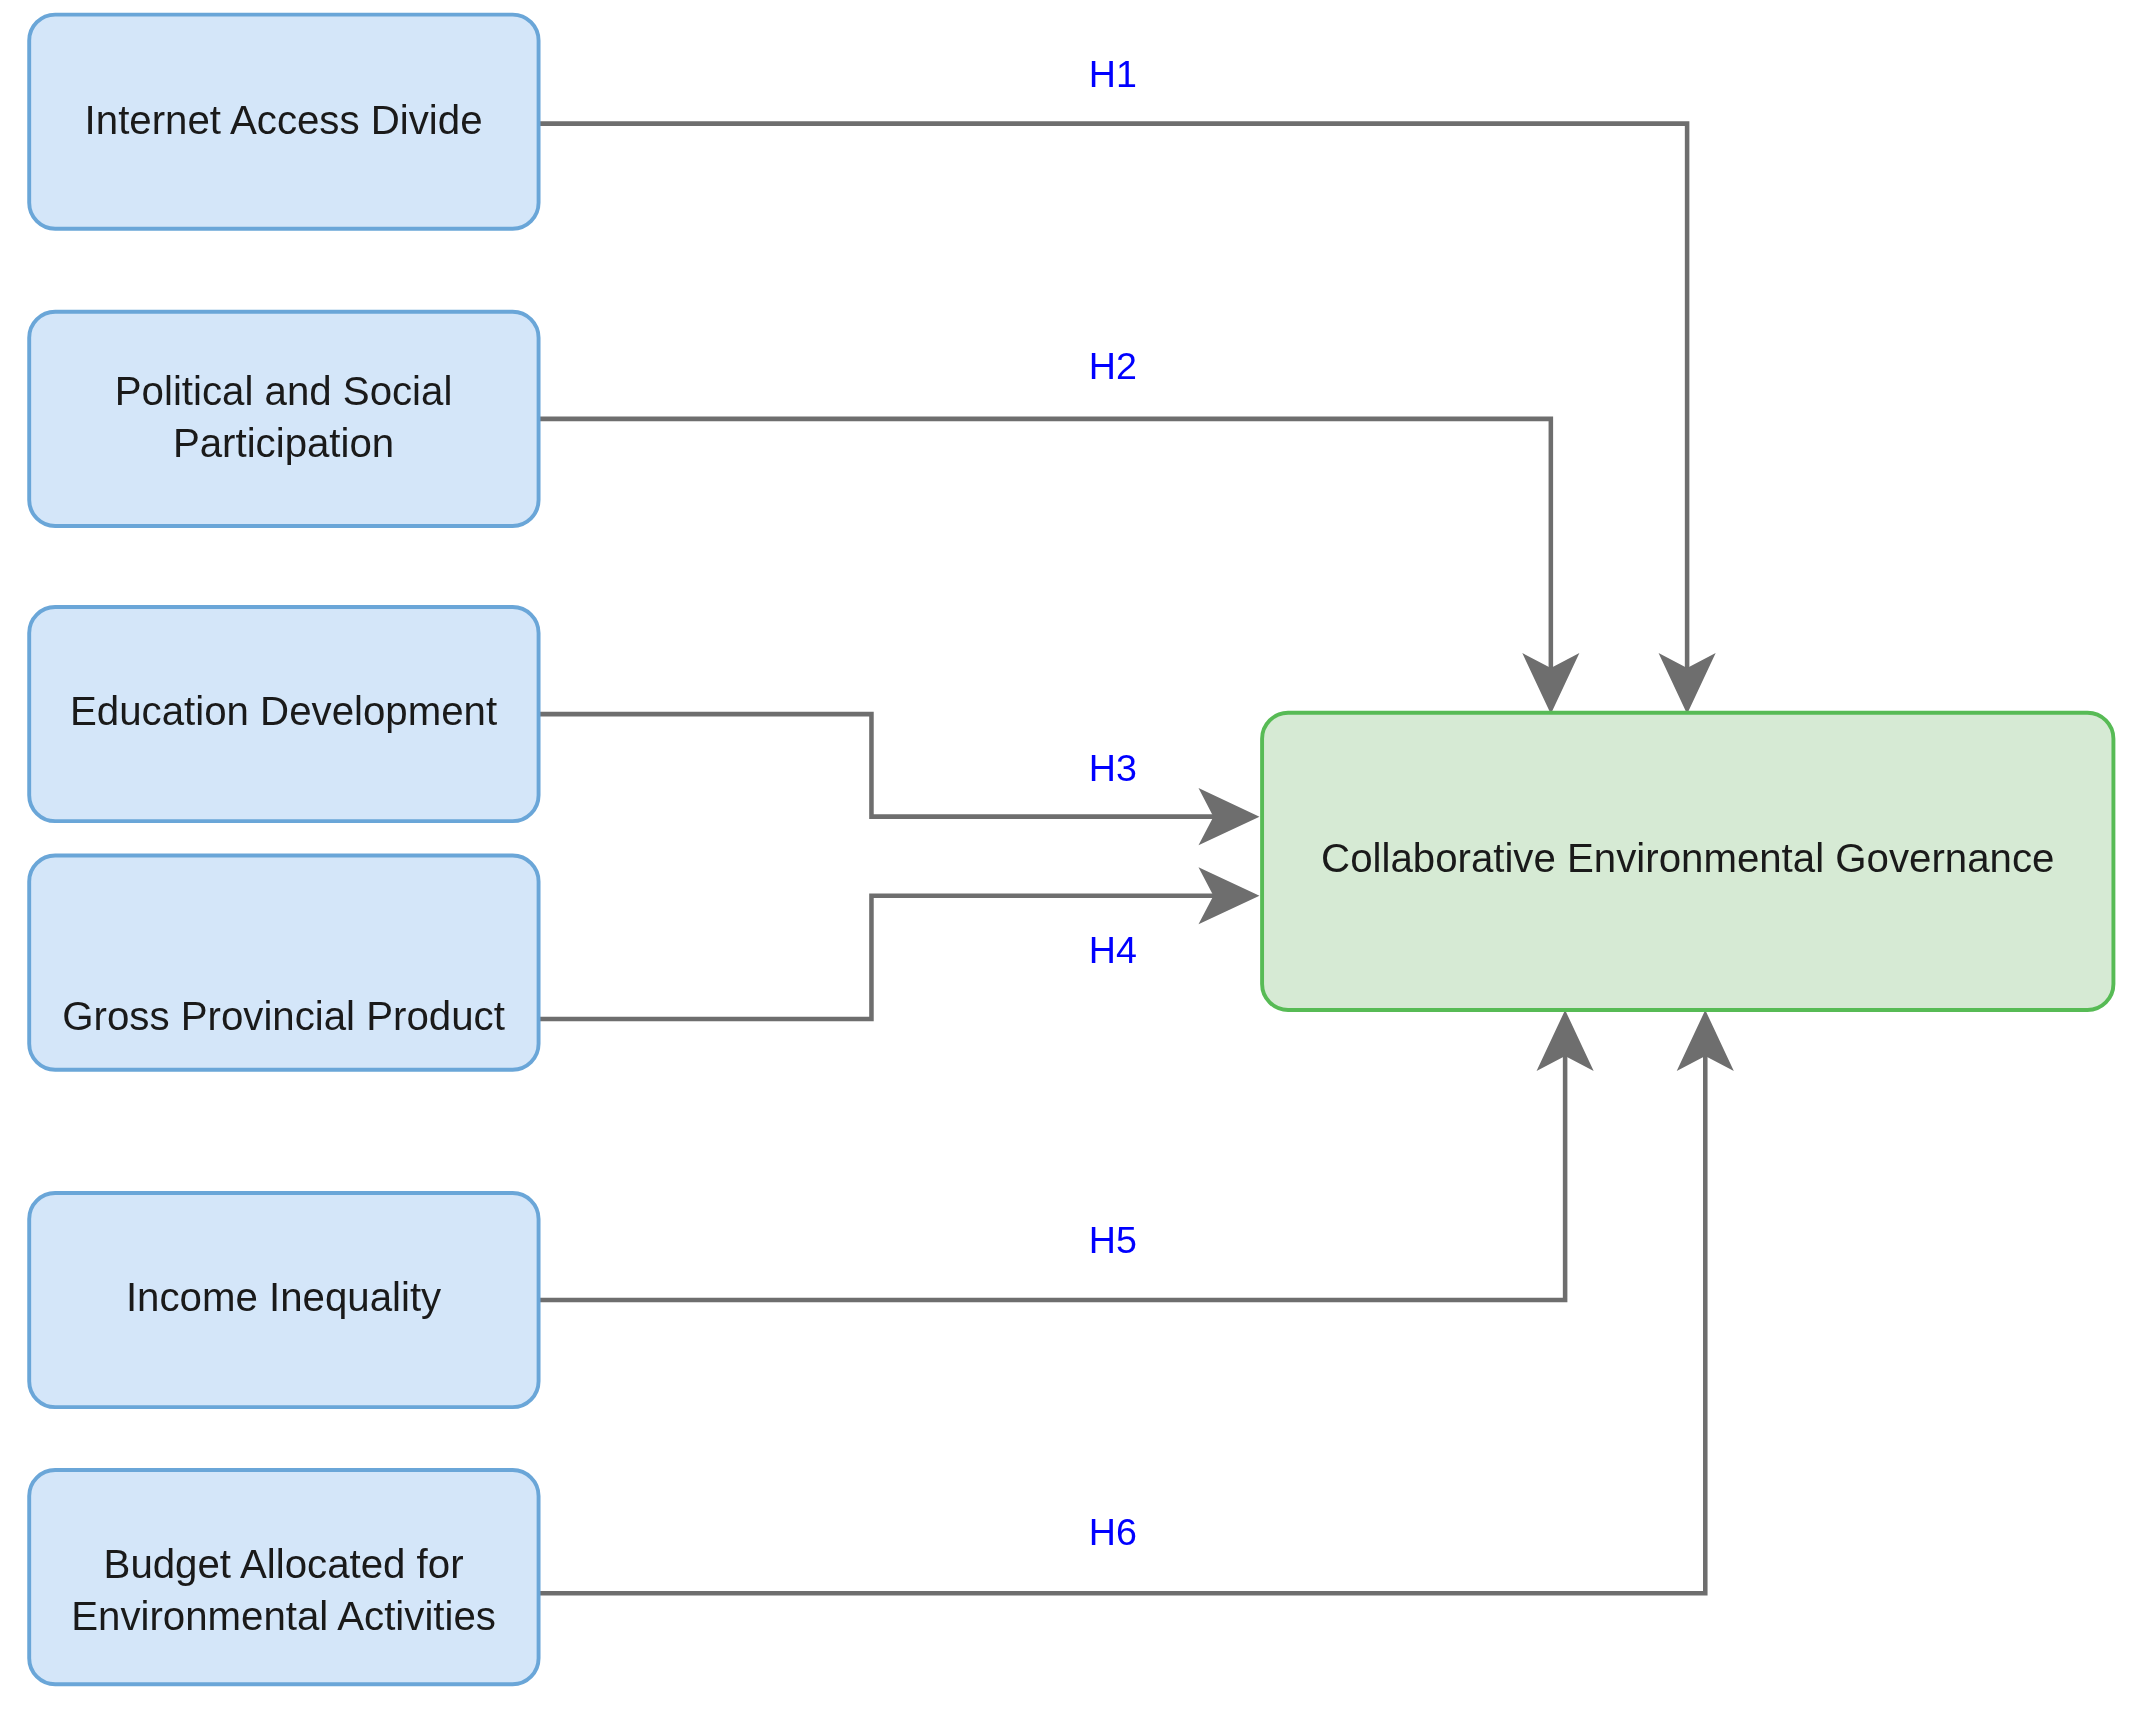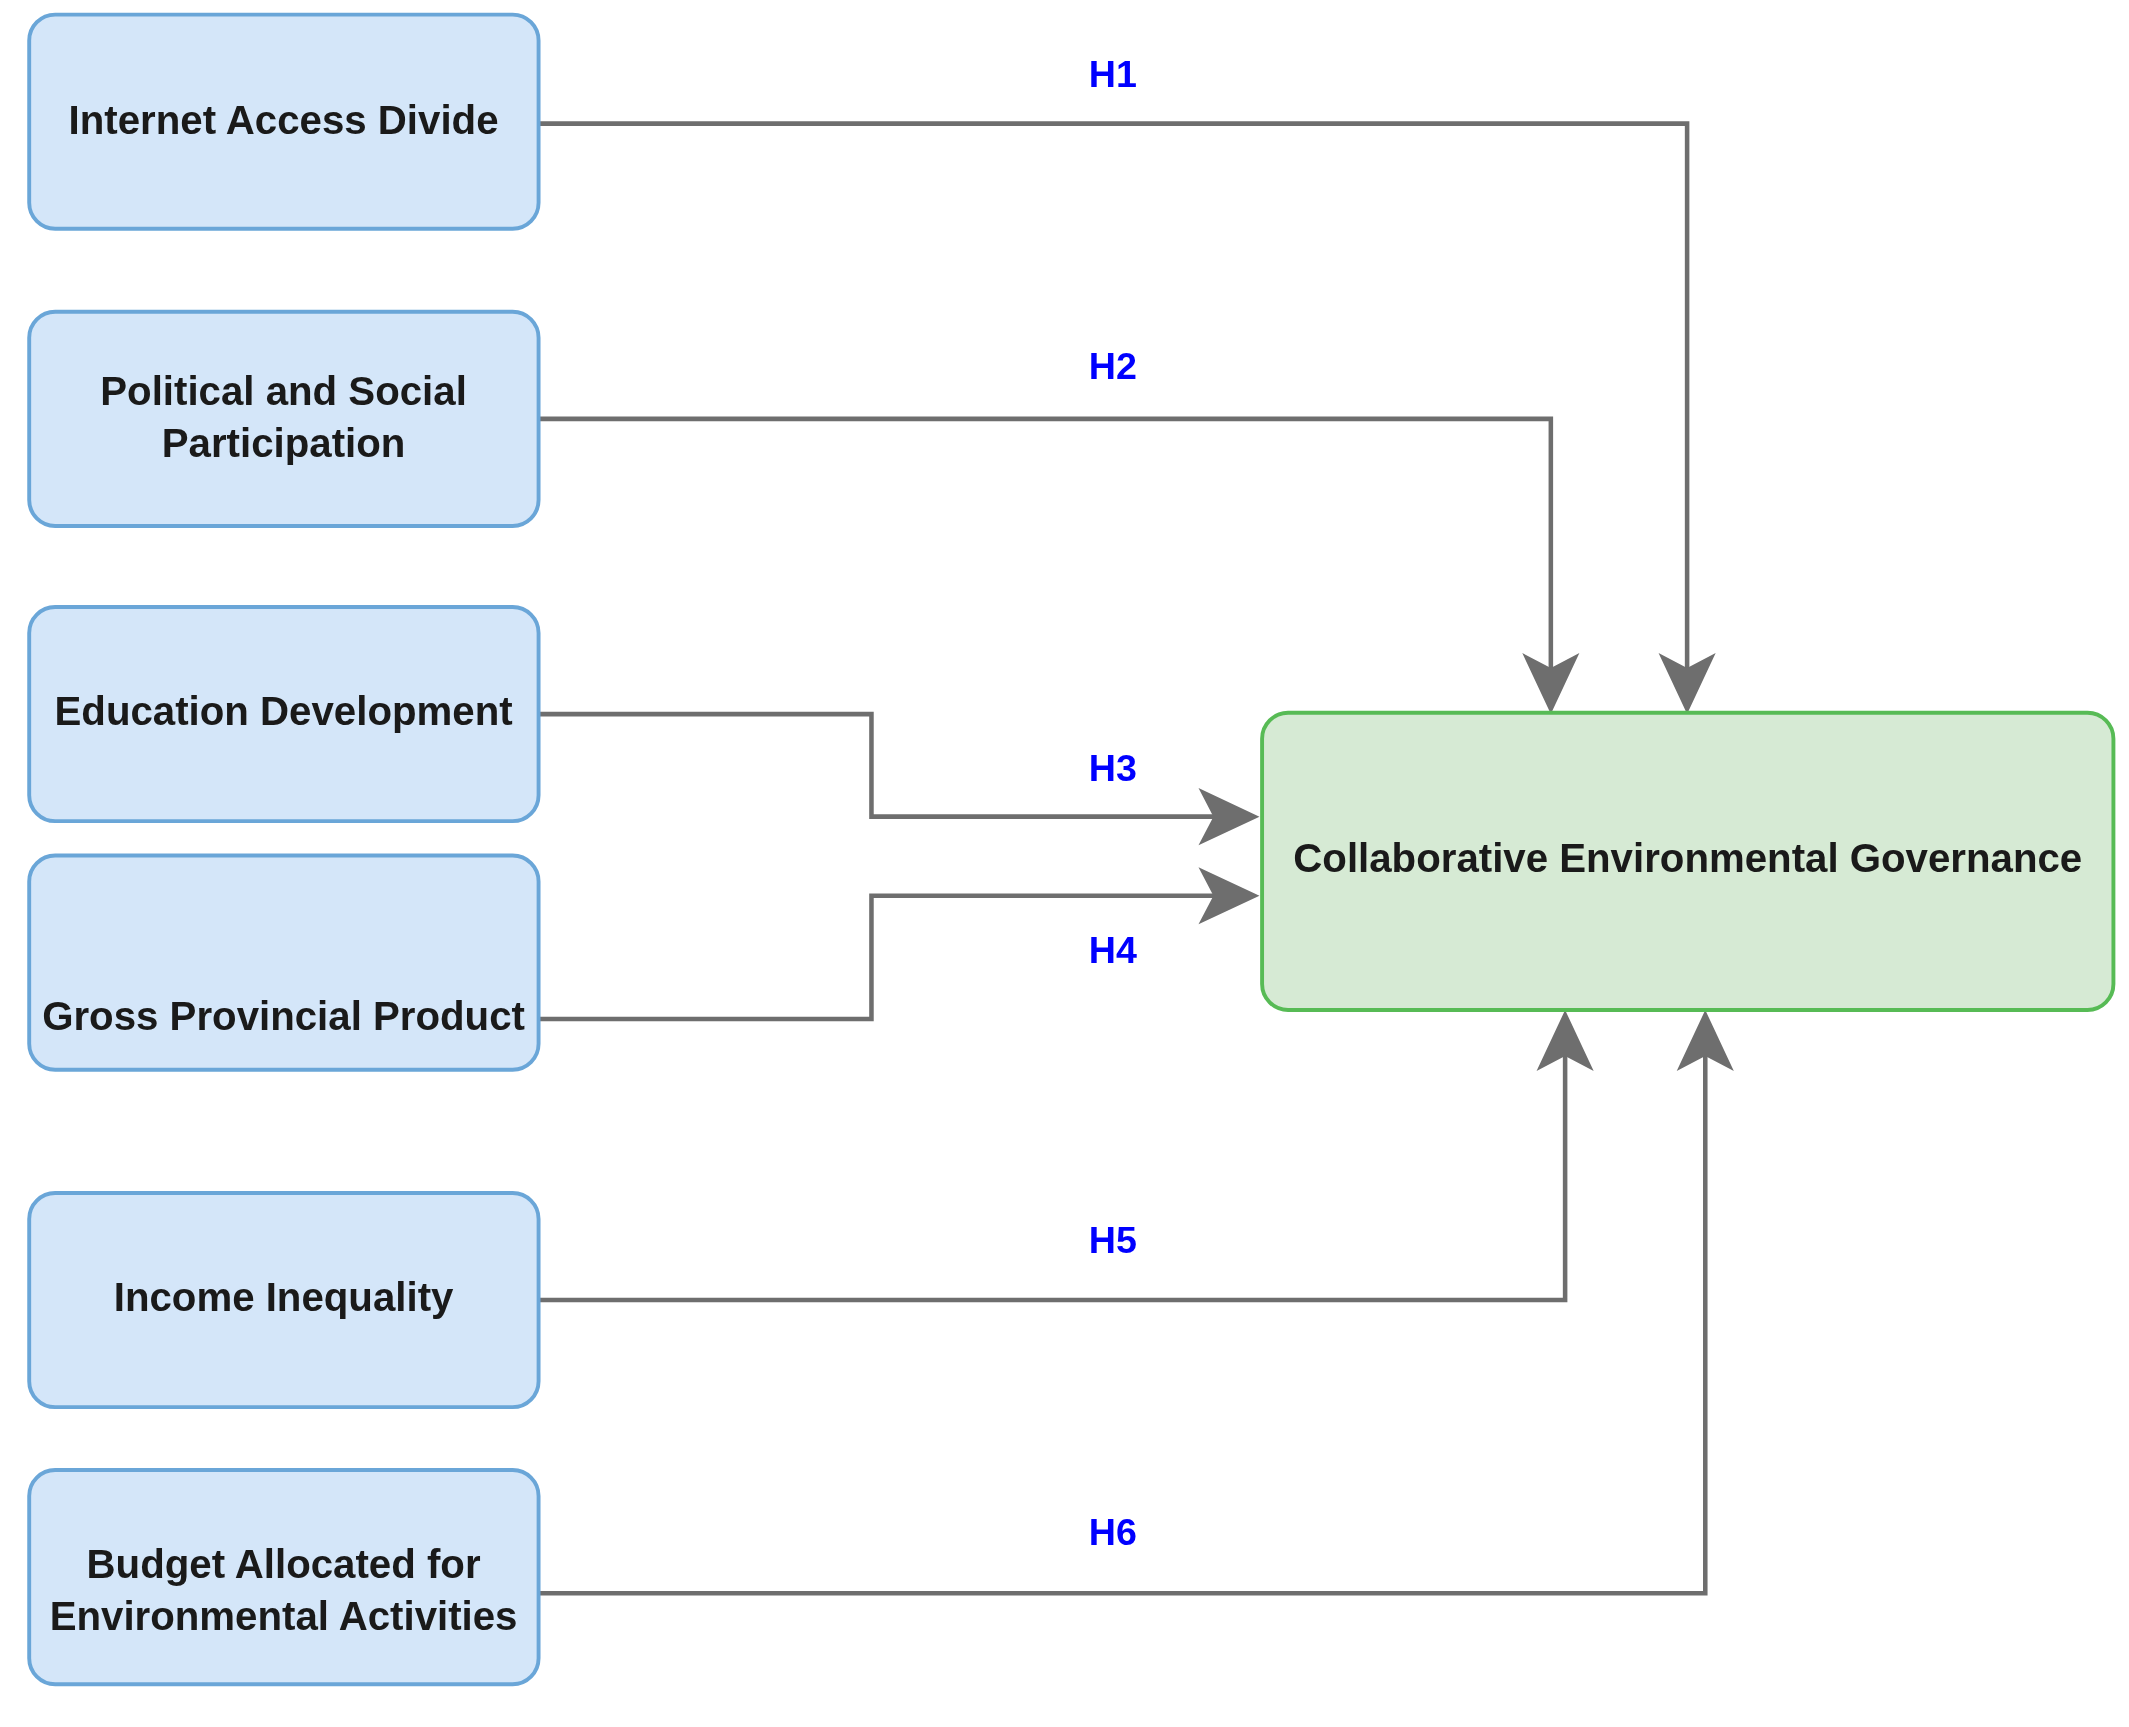--- a/index.html
+++ b/index.html
@@ -12,21 +12,20 @@
     width: 2129px;
     height: 1728px;
     font-family: "Liberation Sans", sans-serif;
     overflow: hidden;
   }
   #diagram-root {
     position: relative;
     width: 1935px;
     height: 1728px;
     background: #ffffff;
-    font-weight: bold;
   }
   svg.diagram-canvas {
     position: absolute;
     inset: 0;
     width: 2129px;
     height: 1728px;
     display: block;
   }
   .node-box-shape {
     stroke-width: 6;

